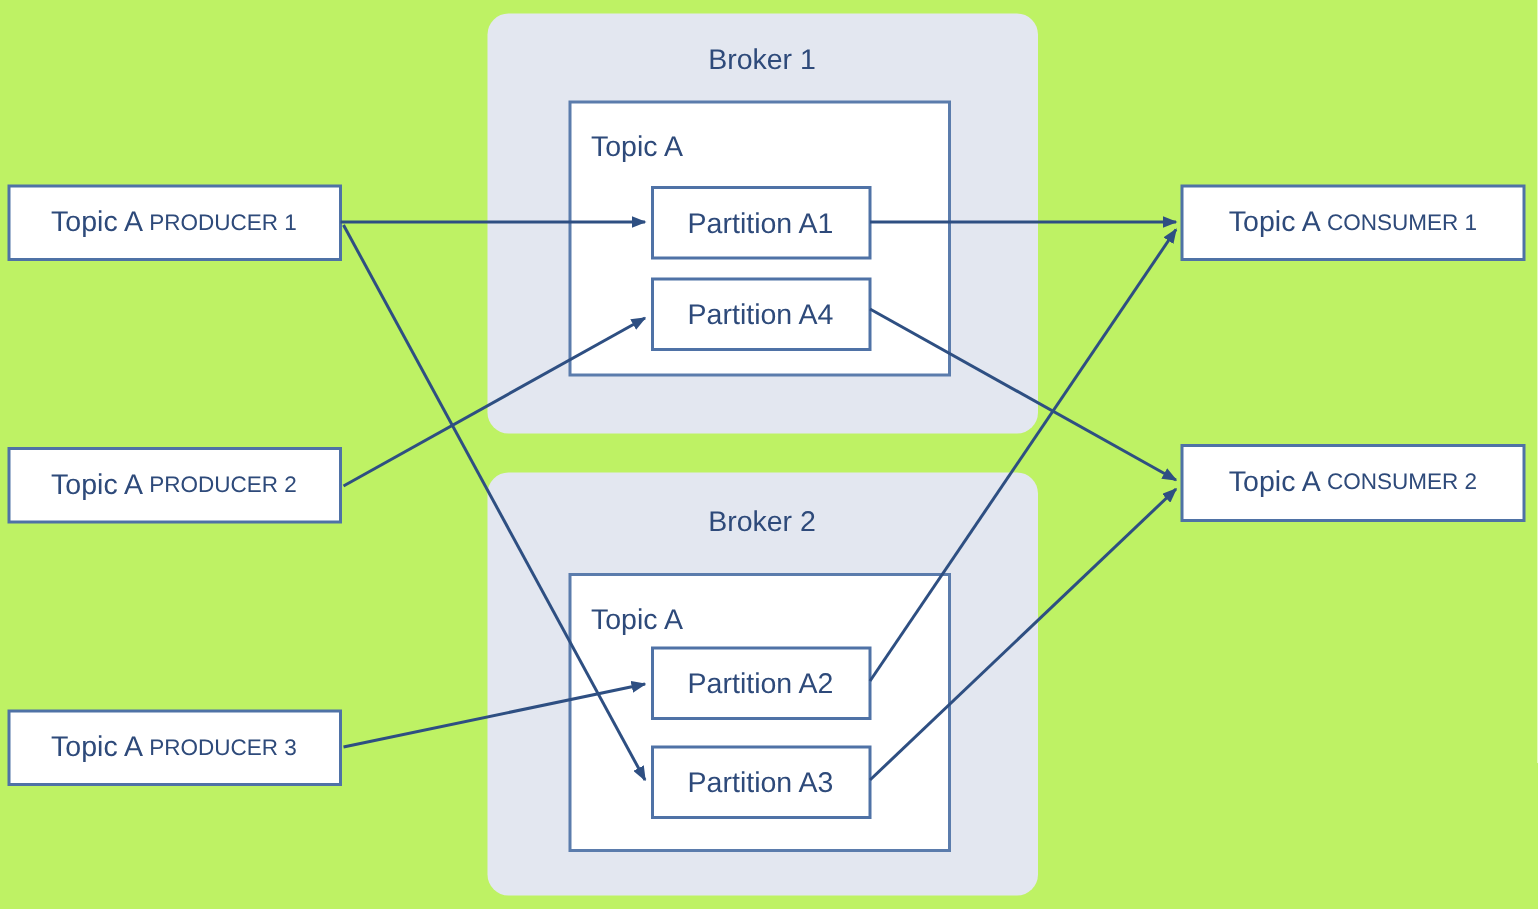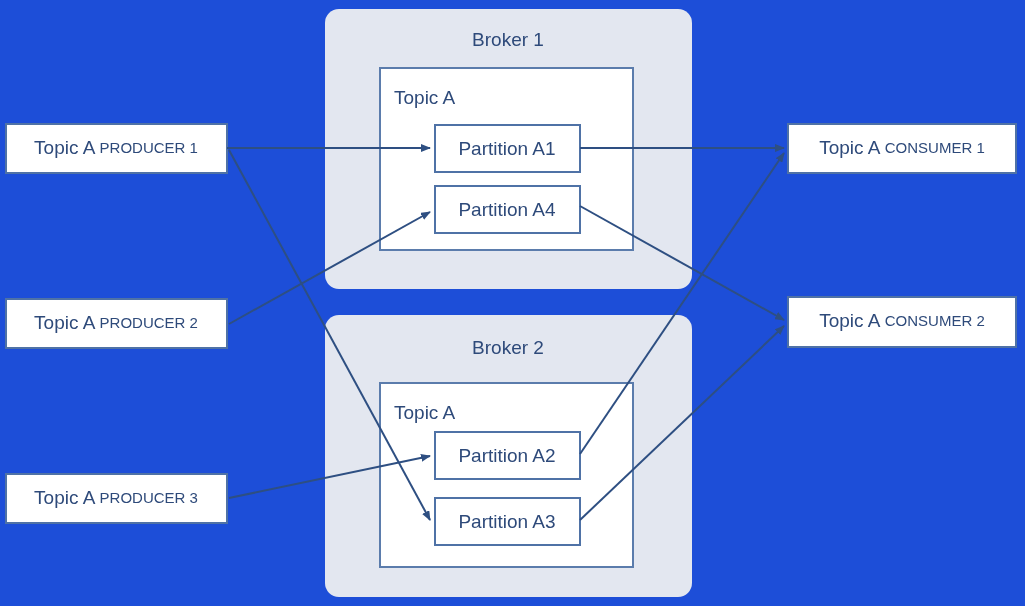--- a/index.html
+++ b/index.html
@@ -10,21 +10,21 @@
   body {
     width: 1025px;
     height: 606px;
     overflow: hidden;
     font-family: "Liberation Sans", sans-serif;
   }
   #diagram-root {
     position: relative;
     width: 1025px;
     height: 606px;
-    background: #1d4ed8;
+    background: #bef264;
   }
   svg.canvas {
     display: block;
     width: 1025px;
     height: 606px;
   }
   .broker-bg {
     fill: #e3e7f0;
   }
   .box {

